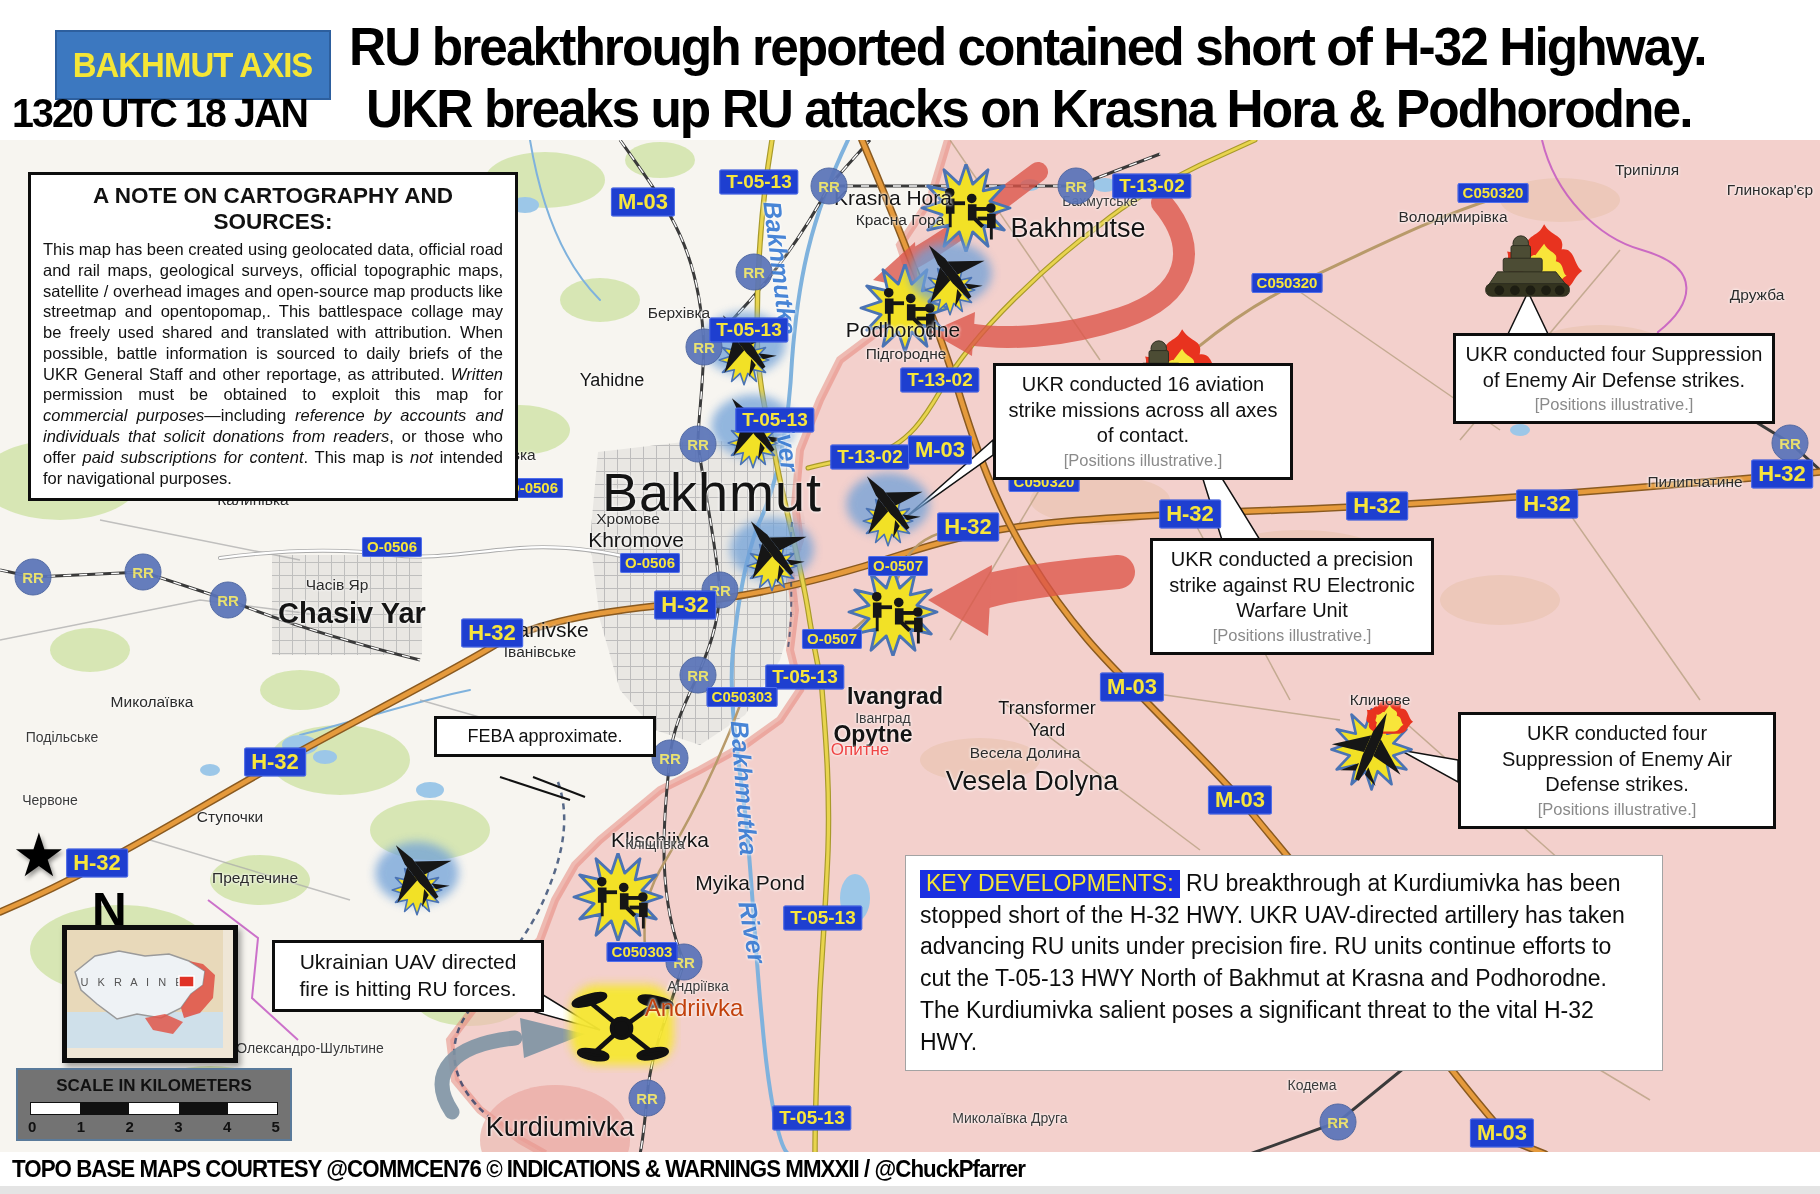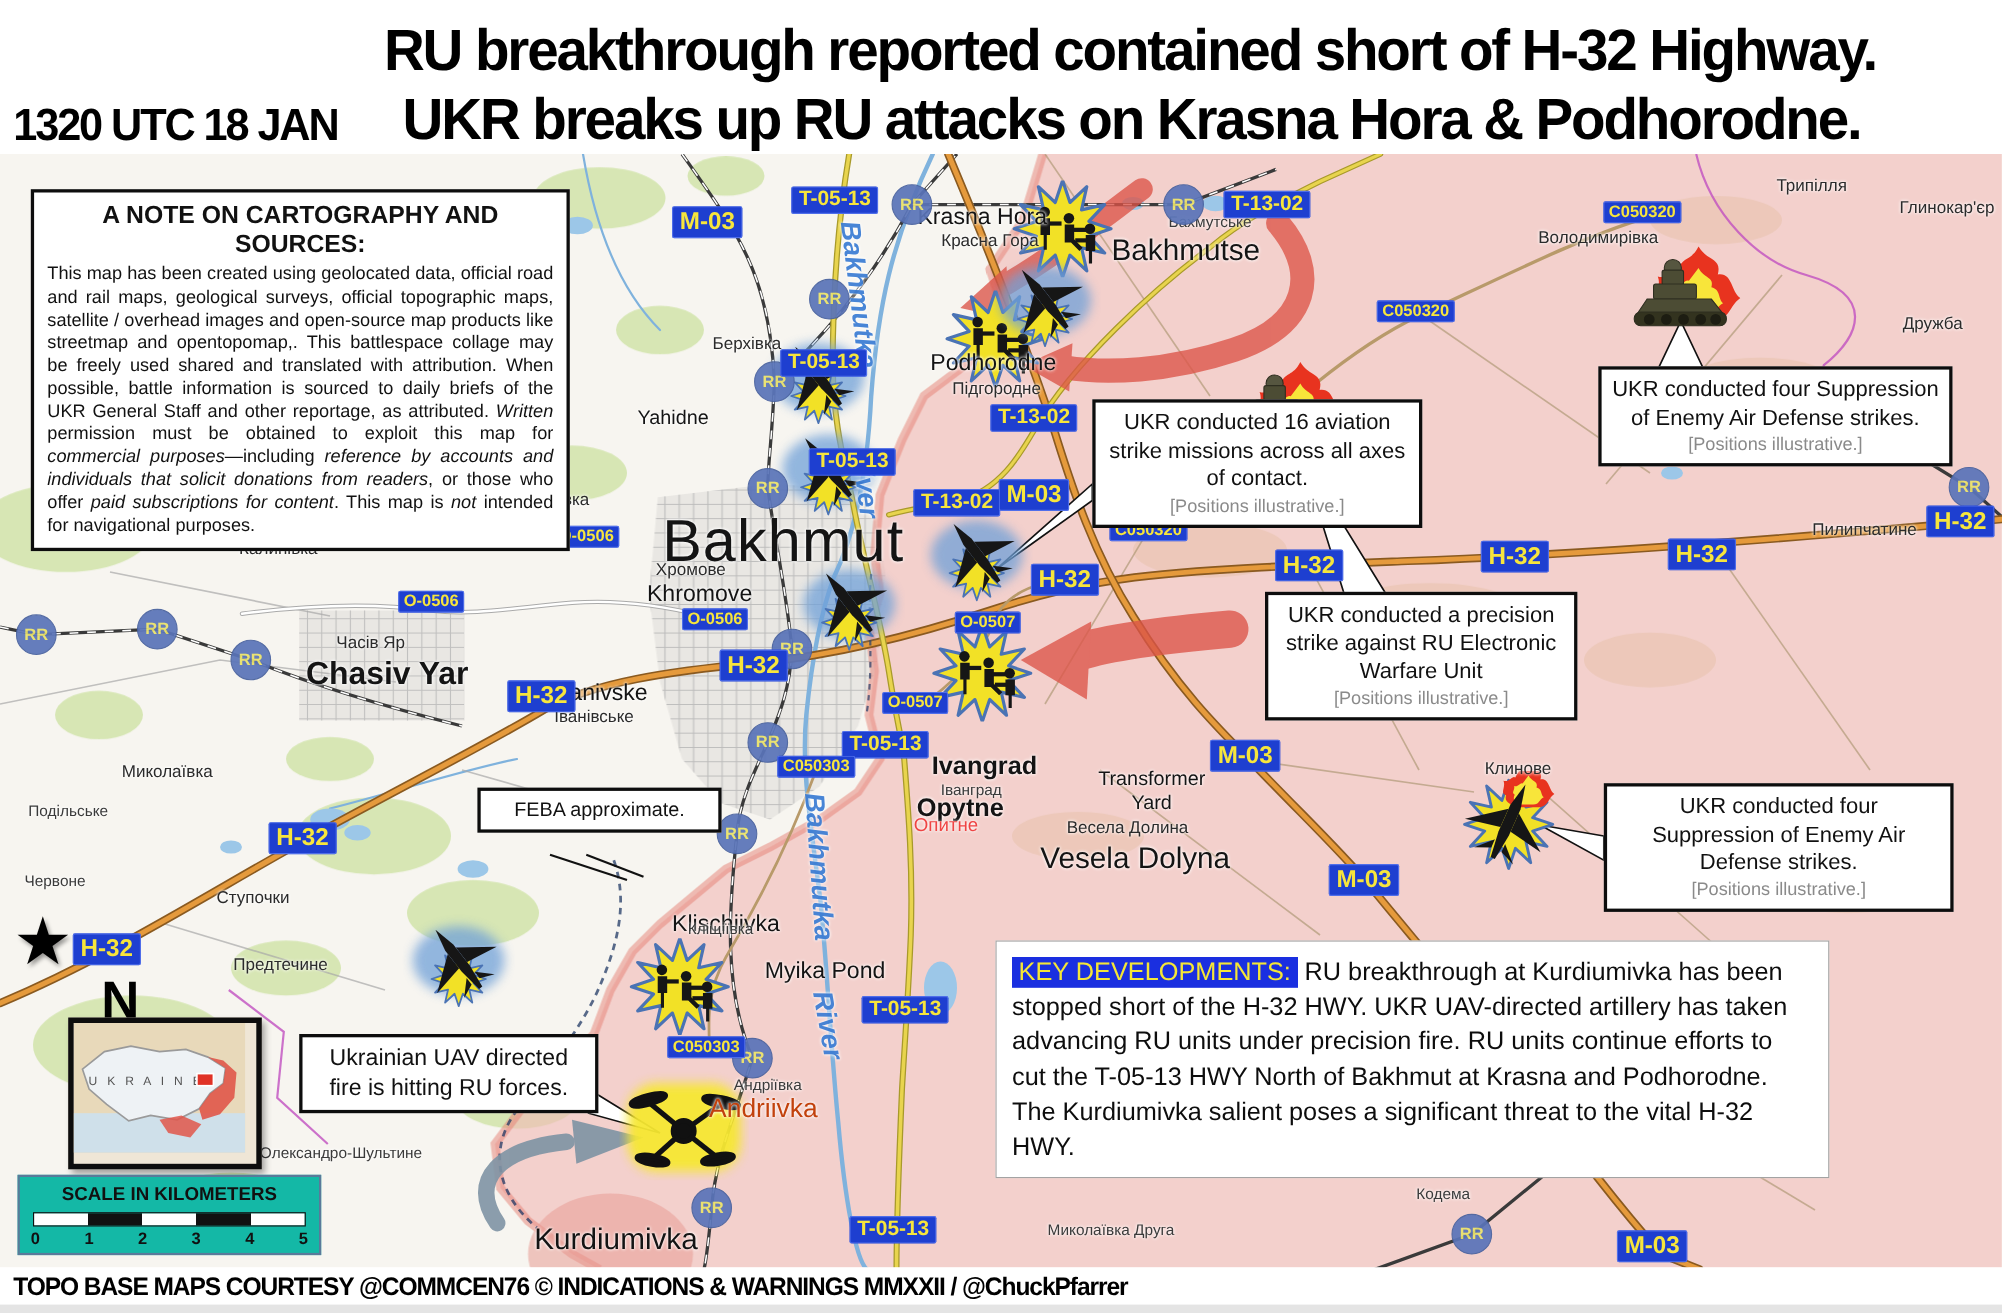--- a/index.html
+++ b/index.html
@@ -42,21 +42,21 @@
   .note-box{position:absolute;left:28px;top:32px;width:460px;background:#fff;border:3px solid #0d0d0d;
             padding:8px 12px 10px;z-index:8;}
   .note-box h3{margin:0 0 4px;text-align:center;font-size:22.5px;font-weight:700;color:#111;}
   .note-body{font-size:16.5px;line-height:1.26;text-align:justify;color:#111;}
   .kd-box{position:absolute;left:905px;top:715px;width:728px;background:#fff;border:1px solid #a3a3a3;
           padding:12px 14px;z-index:8;font-size:23px;line-height:1.38;color:#0d0d0d;}
   .kd-label{background:#1a2fe0;color:#f5e636;padding:0 6px 2px;}
   
   .inset{position:absolute;left:62px;top:785px;width:166px;height:128px;background:#efe6d6;
          border:5px solid #0d0d0d;z-index:8;box-shadow:3px 4px 6px rgba(0,0,0,.35);}
-  .scalebox{position:absolute;left:16px;top:928px;width:252px;background:#14b8a6;border:2px solid #5a7a9a;
+  .scalebox{position:absolute;left:16px;top:928px;width:252px;background:#737373;border:2px solid #5a7a9a;
             padding:6px 10px 4px;z-index:8;}
   .scalebox .st{font-size:17px;font-weight:700;text-align:center;color:#111;}
   .scalebar{height:11px;margin:6px 2px 2px;border:1.5px solid #111;
             background:linear-gradient(90deg,#fff 0 20%,#111 20% 40%,#fff 40% 60%,#111 60% 80%,#fff 80% 100%);}
   .scaleticks{display:flex;justify-content:space-between;font-size:15px;font-weight:700;color:#111;padding:1px 0 0;}
   .compass-star{position:absolute;left:12px;top:680px;font-size:60px;color:#000;z-index:8;text-shadow:2px 3px 4px rgba(0,0,0,.4);}
   .compass-n{position:absolute;left:92px;top:742px;font-size:48px;font-weight:700;color:#000;z-index:8;}
   .compass-arrow{position:absolute;left:108px;top:790px;width:0;height:0;z-index:8;}
   .compass-arrow .shaft{position:absolute;left:6px;top:18px;width:5px;height:108px;background:#000;}
   .compass-arrow .head{position:absolute;left:-2px;top:0;width:0;height:0;border-left:10px solid transparent;
@@ -66,20 +66,23 @@
           align-items:center;padding-left:12px;box-sizing:border-box;z-index:9;}
   .footer span{font-size:23px;font-weight:700;letter-spacing:-1px;color:#000;transform:scaleX(.97);transform-origin:left;white-space:nowrap;}
   .footer-strip{position:absolute;left:0;top:1186px;width:1820px;height:8px;background:#e4e4e4;z-index:9;}
 </style>
 </head>
 <body>
 
 <div id="stage">
 
   <div style="position:absolute;left:0;top:0;width:1820px;height:140px;background:#fff;z-index:10;">
+    <div class="hdr-box">
+      <span>BAKHMUT AXIS</span>
+    </div>
     <div class="hdr-time">1320 UTC 18 JAN</div>
     <div class="hdr-t1">RU breakthrough reported contained short of H-32 Highway.</div>
     <div class="hdr-t2">UKR breaks up RU attacks on Krasna Hora &amp; Podhorodne.</div>
   </div>
 
   <div id="map">
 
     <svg id="basemap" width="1820" height="1014" viewBox="0 0 1820 1014">
       <defs>
         <filter id="blur5" x="-40%" y="-40%" width="180%" height="180%">

